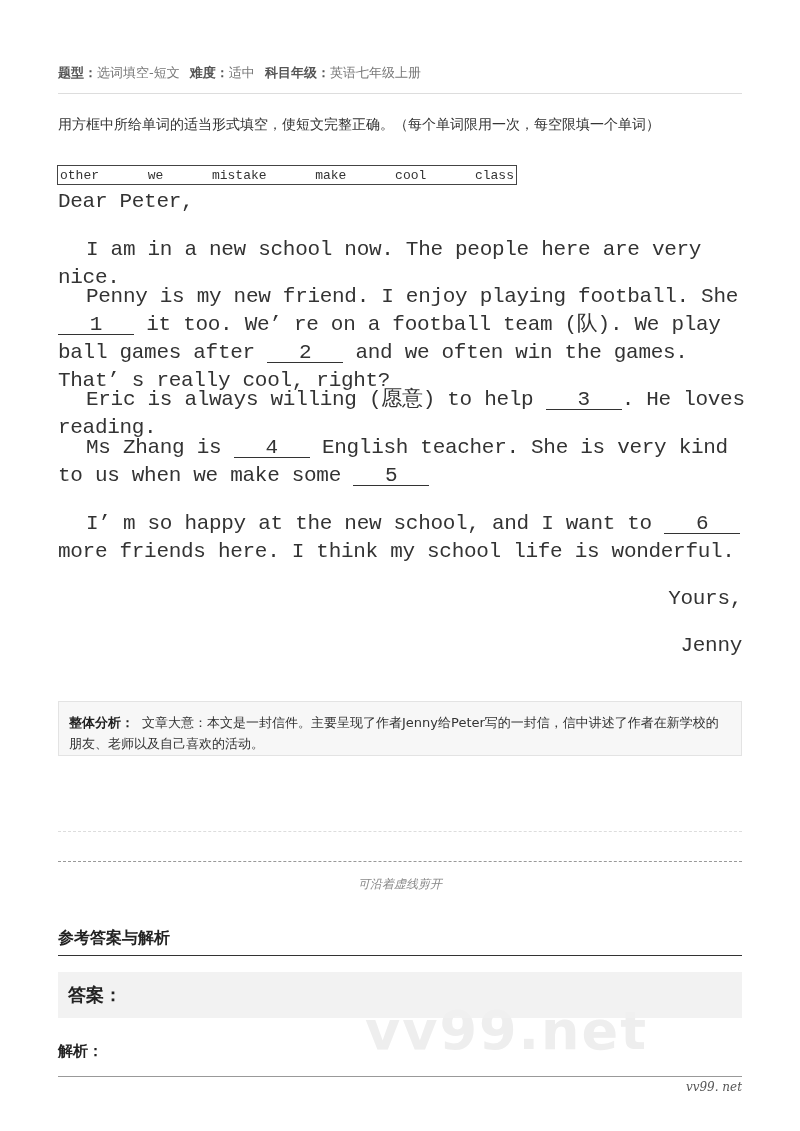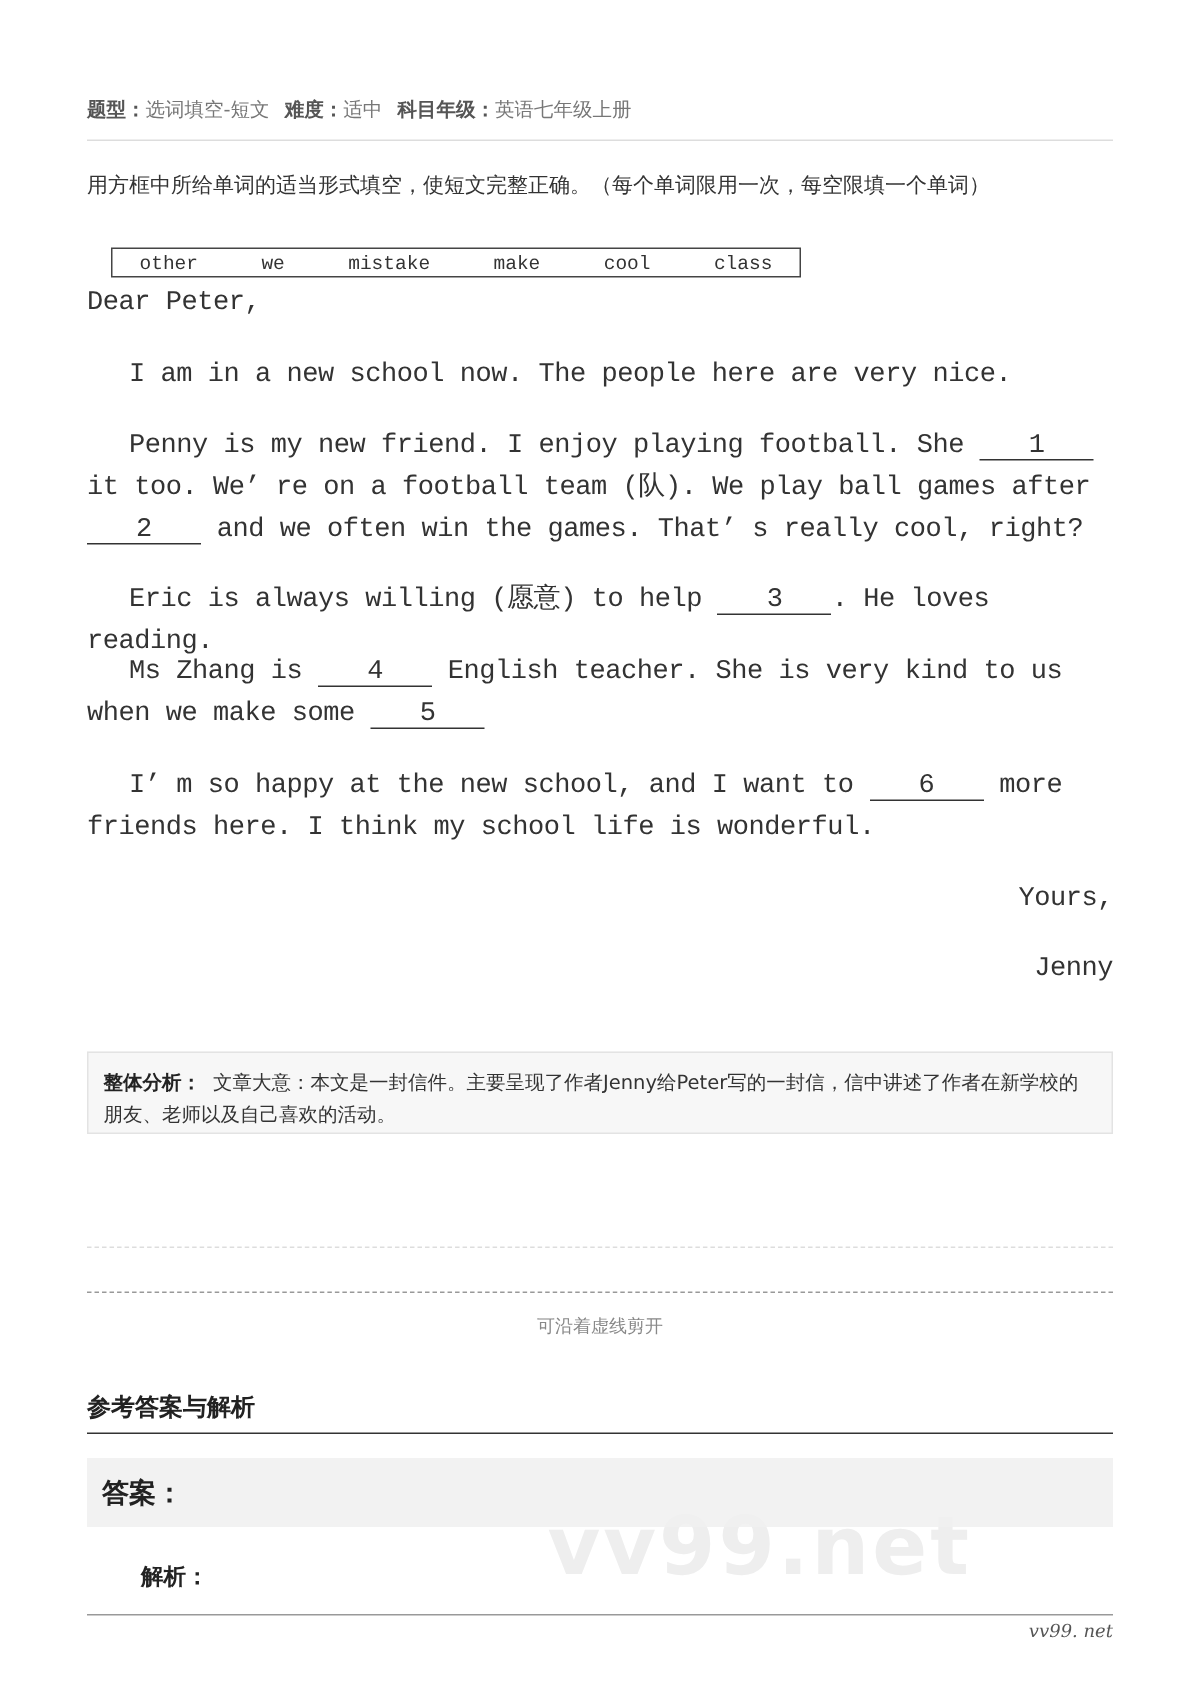--- a/index.html
+++ b/index.html
@@ -6,52 +6,52 @@
   body { width: 800px; height: 1131px; position: relative; overflow: hidden;
          font-family: "DejaVu Serif", "Liberation Serif", serif; color: #333; }
   .abs { position: absolute; }
   .meta { left: 58px; top: 64px; font-size: 13px; color: #777; white-space: nowrap;
           font-family: "DejaVu Sans", "Liberation Sans", sans-serif; }
   .meta b { color: #555; font-weight: bold; }
   .meta .val { margin-right: 6px; }
   .hr-top { left: 58px; top: 93px; width: 684px; height: 0; border-top: 1px solid #ddd; }
   .instr { left: 58px; top: 111px; width: 690px; font-size: 14px; line-height: 26px; color: #333;
            font-family: "DejaVu Sans", "Liberation Sans", sans-serif; }
-  .wordbox { left: 74px; top: 165px; width: 460px; height: 20px; border: 1.5px solid #444;
-             display: flex; justify-content: space-between; align-items: center; padding: 0 18px;
+  .wordbox { left: 57px; top: 165px; width: 460px; height: 20px; border: 1.5px solid #444;
+             display: flex; justify-content: space-between; align-items: center; padding: 0 2px;
              box-sizing: border-box; font-family: "Liberation Mono", "DejaVu Sans Mono", monospace;
              font-size: 13px; color: #333; }
-  .para { left: 58px; width: 690px; font-size: 18px; line-height: 28px; color: #333;
+  .para { left: 58px; width: 690px; font-size: 21px; line-height: 28px; color: #333;
           font-family: "Liberation Mono", "DejaVu Sans Mono", monospace; letter-spacing: -0.3px; }
   .indent { text-indent: 28px; }
   .blank { display: inline-block; width: 76px; border-bottom: 1px solid #333; text-align: center;
            line-height: 18px; text-indent: 0; }
   .right { text-align: right; }
   .analysis { left: 58px; top: 701px; width: 684px; height: 55px; background: #f7f7f7;
               border: 1px solid #e3e3e3; box-sizing: border-box; padding: 10px 10px;
               font-family: "DejaVu Sans", "Liberation Sans", sans-serif; font-size: 13px;
               line-height: 21px; color: #333; }
   .analysis b { color: #222; margin-right: 8px; }
   .dash1 { left: 58px; top: 831px; width: 684px; border-top: 1px dashed #ddd; }
   .dash2 { left: 58px; top: 861px; width: 684px; border-top: 1px dashed #999; }
   .cut { left: 0; width: 800px; top: 876px; text-align: center; font-size: 12px; color: #888;
-         font-family: "DejaVu Sans", "Liberation Sans", sans-serif; }
+         font-family: "DejaVu Sans", "Liberation Sans", sans-serif; font-style: italic; }
   .sec-title { left: 58px; top: 928px; font-size: 16px; font-weight: bold; color: #222;
                font-family: "DejaVu Sans", "Liberation Sans", sans-serif; }
   .hr-sec { left: 58px; top: 955px; width: 684px; border-top: 1.5px solid #333; }
   .watermark { left: 365px; top: 992px; font-size: 54px; font-weight: bold; color: #eeeeee;
                font-family: "DejaVu Sans", "Liberation Sans", sans-serif; letter-spacing: 2px;
                line-height: 78px; }
   .answer { left: 58px; top: 972px; width: 684px; height: 46px; background: rgba(240,240,240,0.85);
             box-sizing: border-box; padding: 0 10px; display: flex; align-items: center;
             font-size: 15px; color: #333; }
   .answer b { font-family: "DejaVu Sans", "Liberation Sans", sans-serif; color: #222; margin-right: 14px; font-size: 18px; }
   .answer span.v { font-family: "Liberation Mono", "DejaVu Sans Mono", monospace; font-size: 15px; }
   .jx { left: 58px; top: 1042px; font-size: 15px; font-weight: bold; color: #222;
-        font-family: "DejaVu Sans", "Liberation Sans", sans-serif; margin-left: 36px; }
+        font-family: "DejaVu Sans", "Liberation Sans", sans-serif; }
   .hr-bot { left: 58px; top: 1076px; width: 684px; border-top: 1px solid #999; }
   .footer { right: 58px; top: 1080px; font-size: 12px; font-style: italic; color: #555;
             font-family: "DejaVu Serif", "Liberation Serif", serif; }
 </style>
 </head>
 <body>
 
 <div class="abs meta">
   <b>题型：</b><span class="val">选词填空-短文</span>
   <b>难度：</b><span class="val">适中</span>

